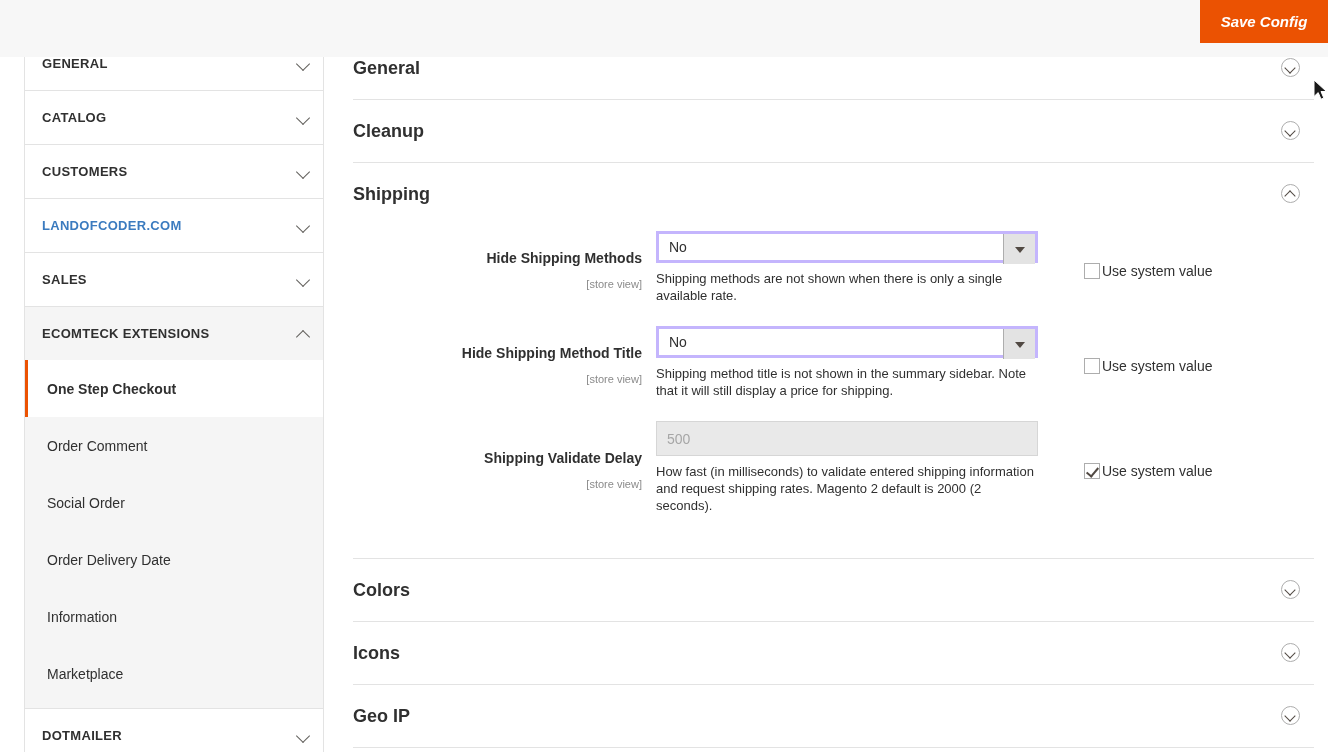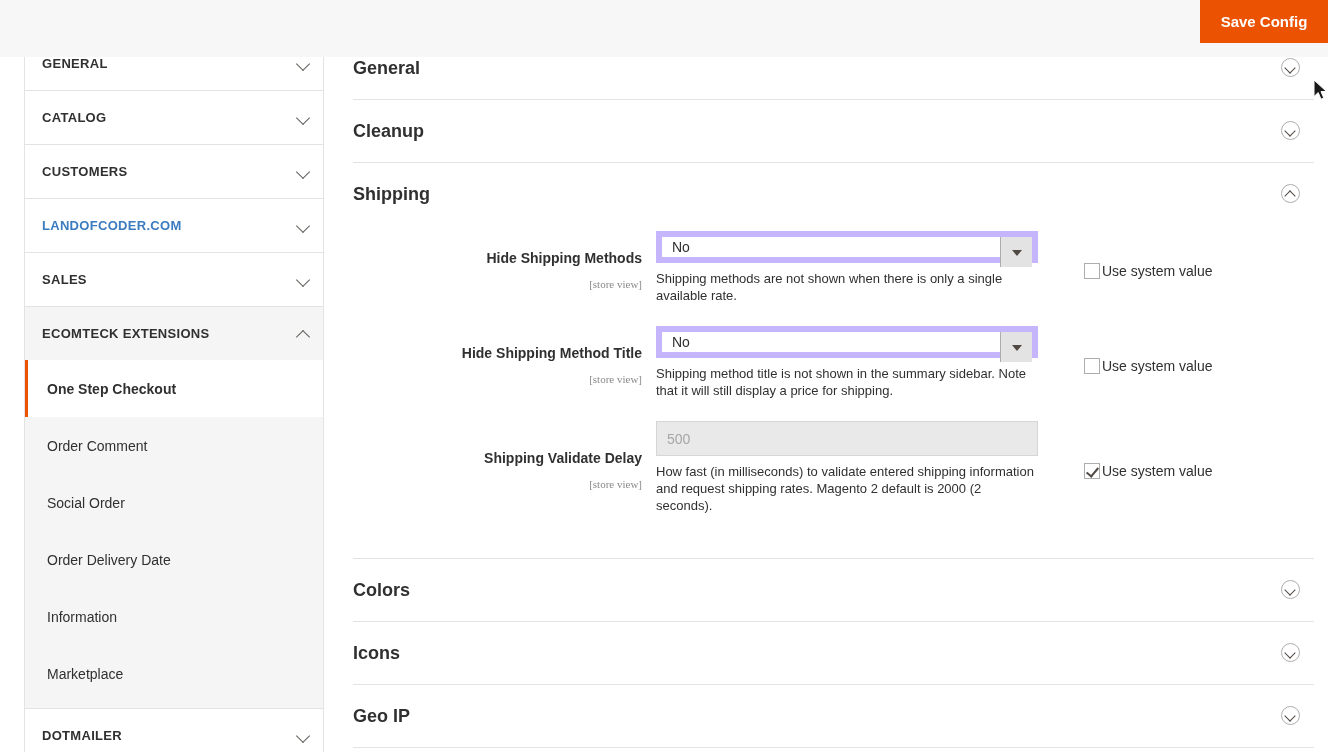--- a/index.html
+++ b/index.html
@@ -29,20 +29,21 @@
     position: absolute; left: 1200px; top: 0;
     width: 128px; height: 43px;
     background: #eb5202;
     border: none; border-radius: 0;
     color: #ffffff;
     font-family: "Liberation Sans", sans-serif;
     font-size: 15px; font-weight: bold;
     cursor: pointer;
     display: flex; align-items: center; justify-content: center;
     padding: 16px;
+    font-style: italic;
   }
 
   
   .sidebar {
     position: absolute; left: 24px; top: 37px;
     width: 300px;
     border-left: 1px solid #e3e3e3;
     border-right: 1px solid #e3e3e3;
   }
   .nav-group {
@@ -157,27 +158,26 @@
     display: block;
     font-size: 14px; font-weight: bold;
     color: #303030;
     line-height: 17px;
   }
   .field-scope {
     display: block;
     font-size: 11px;
     color: #8b8b8b;
     margin-top: 11px;
-    font-family: Liberation Serif, serif;
   }
   .field-control-col { width: 382px; }
   .select-wrap {
     position: relative;
     width: 382px; height: 32px;
-    border: 6px solid #c4b5fd;
+    border: 3px solid #c4b5fd;
     background: #ffffff;
     cursor: pointer;
   }
   .select-value {
     position: absolute; left: 10px; top: 50%;
     transform: translateY(-50%);
     font-size: 14px; color: #303030;
   }
   .select-btn {
     position: absolute; right: 0; top: 0;

